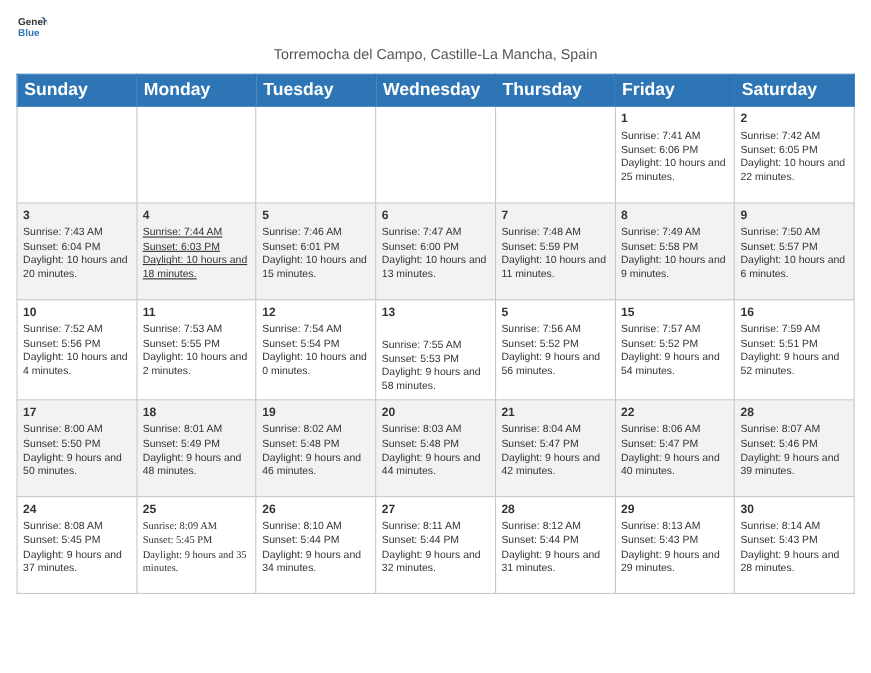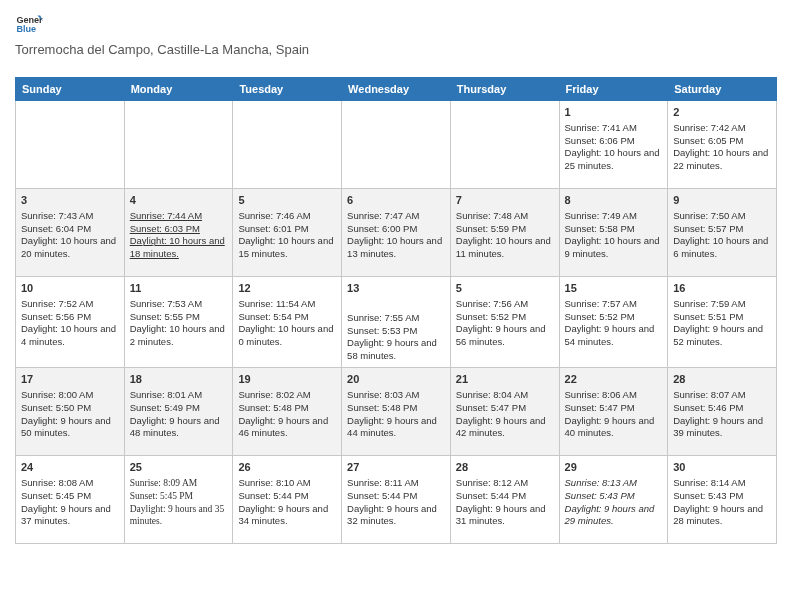--- a/index.html
+++ b/index.html
@@ -29,33 +29,34 @@
       text-align: right;
     }
     .month-title {
       font-size: 30px;
       font-weight: normal;
       color: #333;
     }
     .subtitle {
       font-size: 13px;
       color: #555;
-      margin-bottom: 20px;
+      text-align: center;
+      margin-bottom: 10px;
     }
     table {
       width: 100%;
       border-collapse: collapse;
       font-size: 10px;
     }
     thead tr th {
       background-color: #2e75b6;
       color: #fff;
       text-align: left;
       padding: 5px 6px;
-      font-size: 11px;
+      font-size: 16px;
       font-weight: bold;
       border: 1px solid #2e75b6;
     }
     tbody tr td {
       border: 1px solid #c8c8c8;
       vertical-align: top;
       padding: 4px 5px;
       width: 14.28%;
       min-height: 80px;
       height: 88px;
@@ -181,21 +182,21 @@
 Daylight: 10 hours and 4 minutes.</div>
         </td>
         <td>
           <span class="day-num">11</span>
           <div class="day-info" style="white-space: pre-line;">Sunrise: 7:53 AM
 Sunset: 5:55 PM
 Daylight: 10 hours and 2 minutes.</div>
         </td>
         <td>
           <span class="day-num">12</span>
-          <div class="day-info" style="white-space: pre-line;">Sunrise: 11:54 AM
+          <div class="day-info" style="white-space: pre-line;">Sunrise: 7:54 AM
 Sunset: 5:54 PM
 Daylight: 10 hours and 0 minutes.</div>
         </td>
         <td>
           <span class="day-num">13</span>
           <div class="day-info" style="white-space: pre-line; margin-top: 16px;">Sunrise: 7:55 AM
 Sunset: 5:53 PM
 Daylight: 9 hours and 58 minutes.</div>
         </td>
         <td>
@@ -287,21 +288,21 @@
 Daylight: 9 hours and 32 minutes.</div>
         </td>
         <td>
           <span class="day-num">28</span>
           <div class="day-info" style="white-space: pre-line;">Sunrise: 8:12 AM
 Sunset: 5:44 PM
 Daylight: 9 hours and 31 minutes.</div>
         </td>
         <td>
           <span class="day-num">29</span>
-          <div class="day-info" style="white-space: pre-line; font-style: italic;">Sunrise: 8:13 AM
+          <div class="day-info" style="white-space: pre-line;">Sunrise: 8:13 AM
 Sunset: 5:43 PM
 Daylight: 9 hours and 29 minutes.</div>
         </td>
         <td>
           <span class="day-num">30</span>
           <div class="day-info" style="white-space: pre-line;">Sunrise: 8:14 AM
 Sunset: 5:43 PM
 Daylight: 9 hours and 28 minutes.</div>
         </td>
       </tr>

